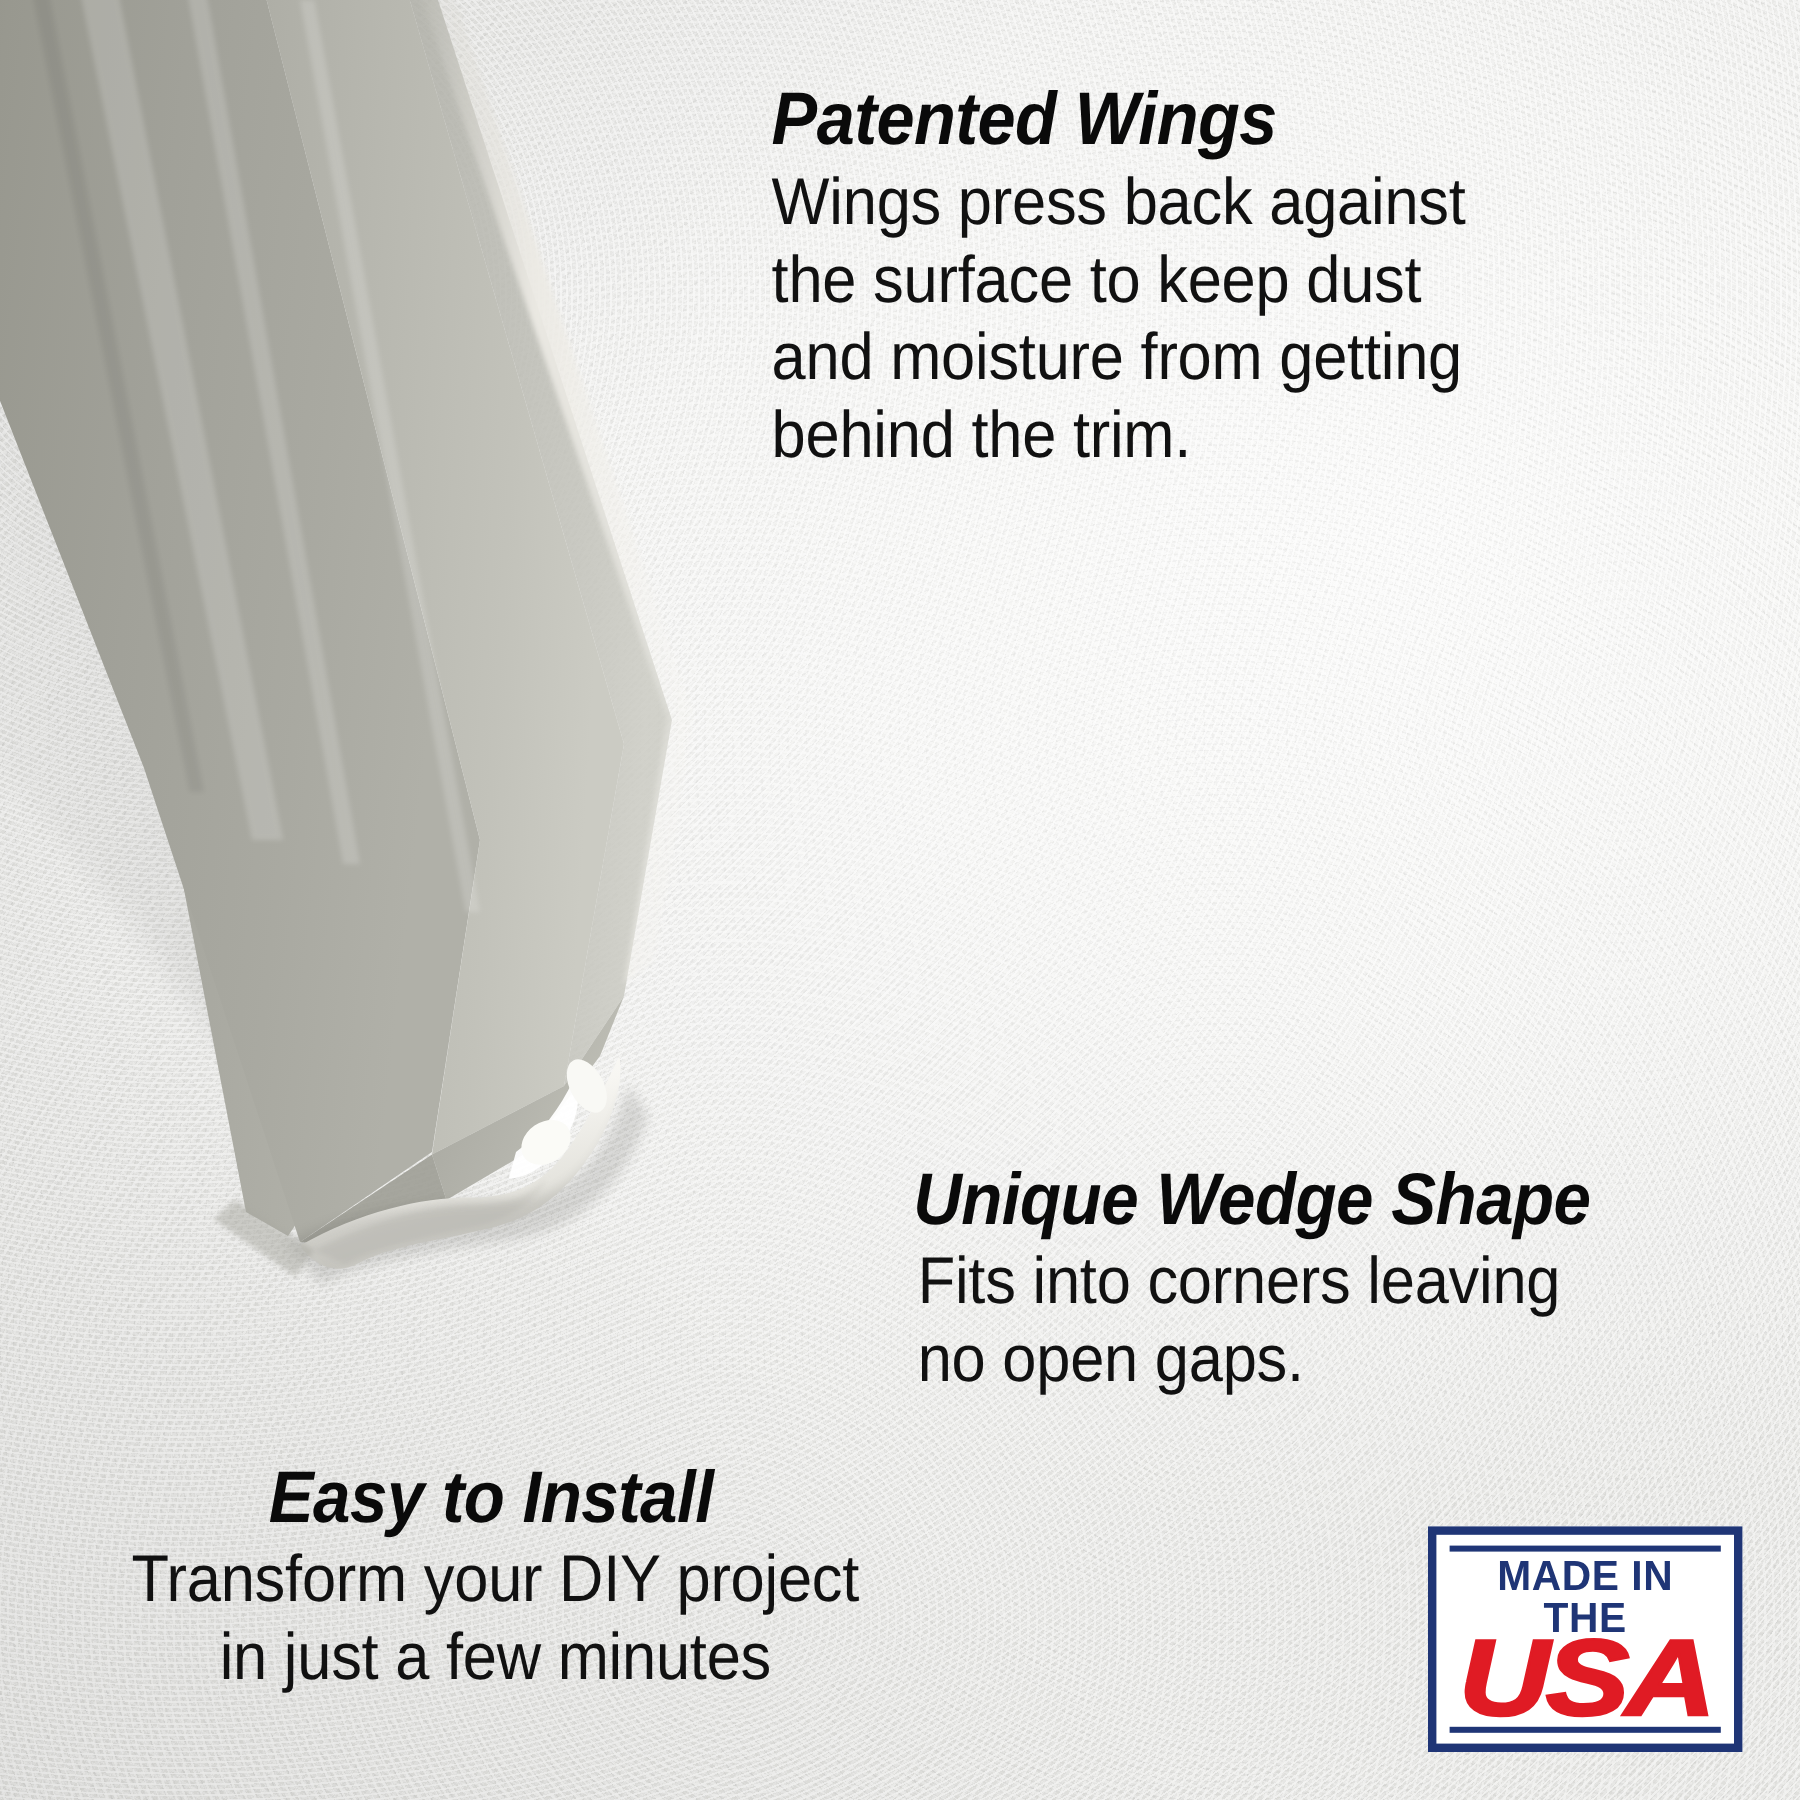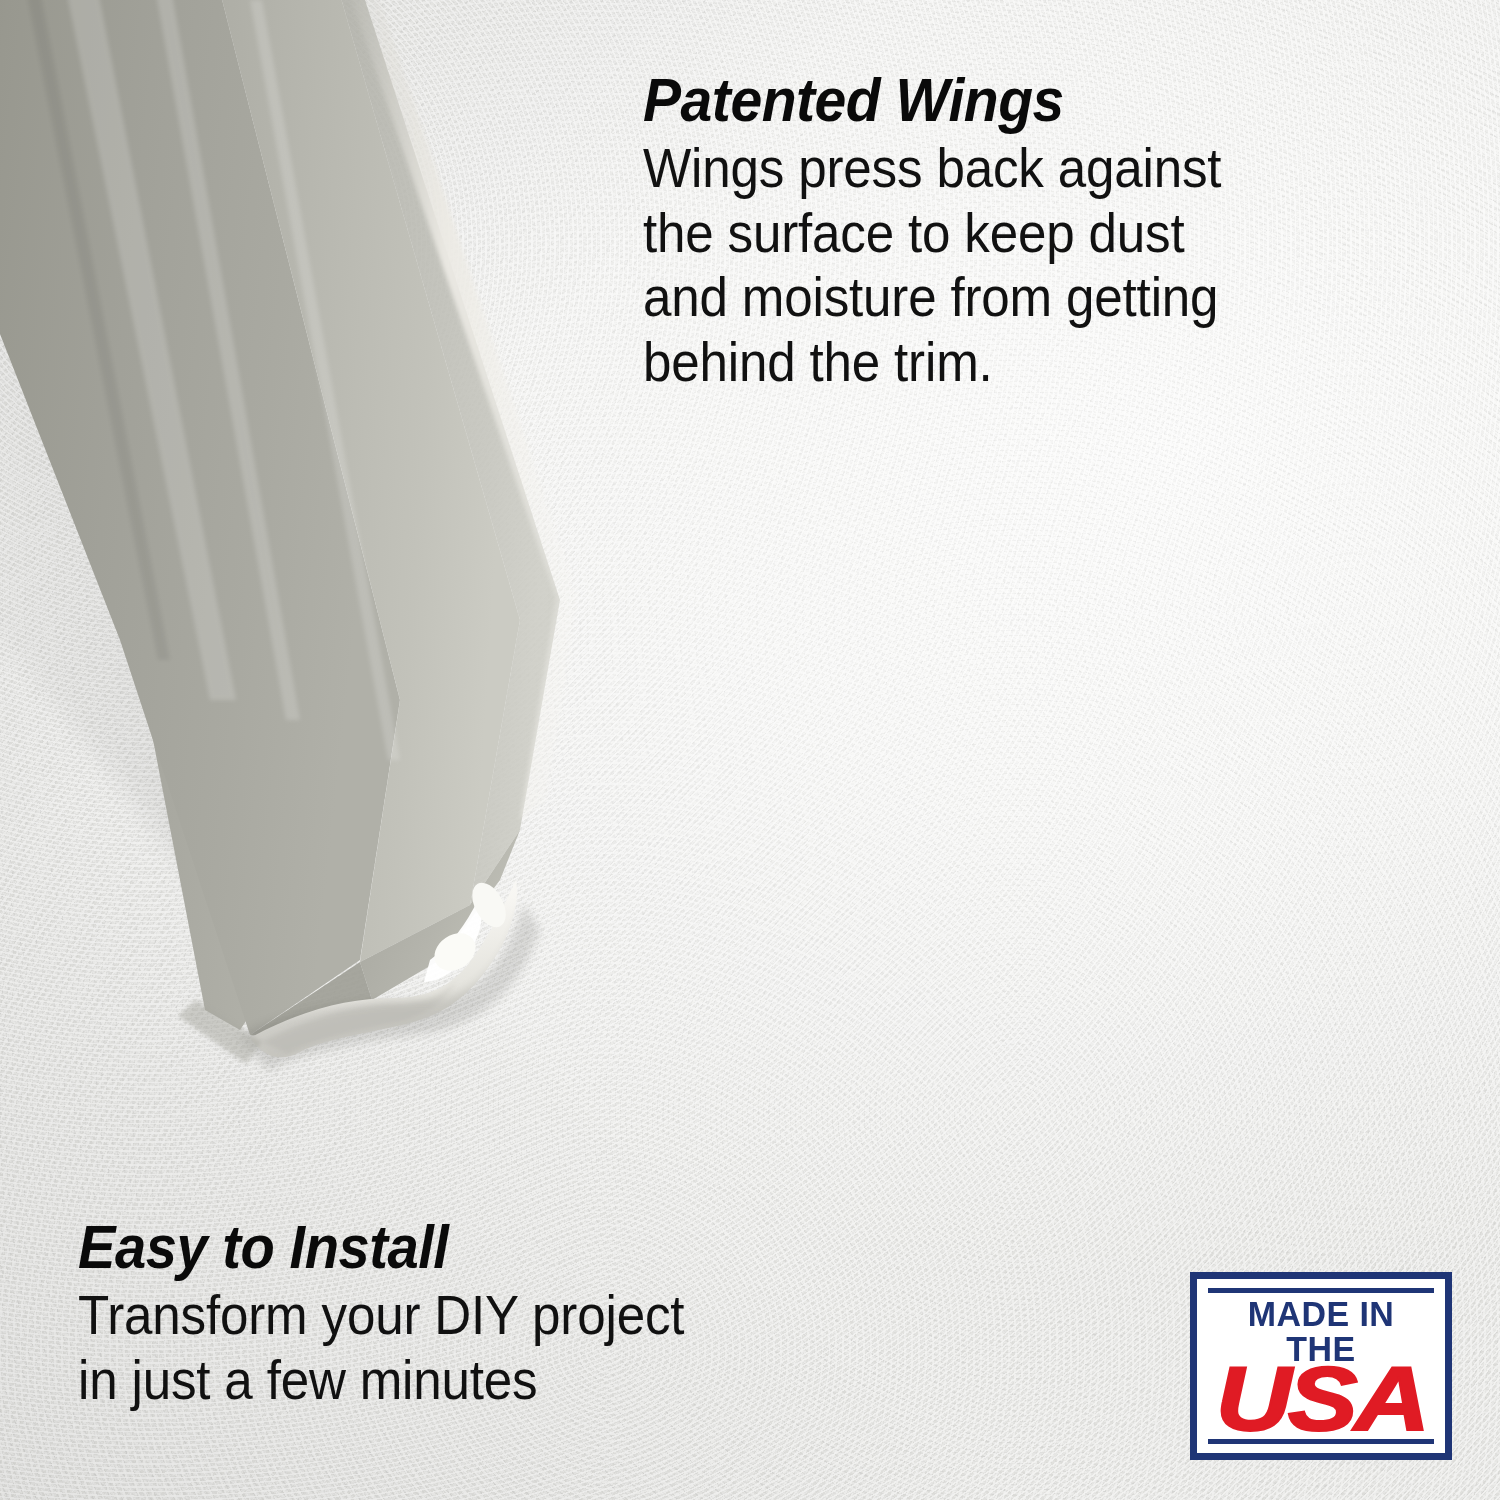--- a/index.html
+++ b/index.html
@@ -86,21 +86,21 @@
   }
   .feature.align-left h2,
   .feature.align-left p { transform-origin: left center; }
   .feature.align-center h2,
   .feature.align-center p { transform-origin: center center; text-align: center; }
 
   
   #feat-wings     { left: 643px;  top: 68px;  width: 720px; }
   #feat-adhesive  { left: 818px;  top: 528px; width: 610px; }
   #feat-wedge     { left: 761px;  top: 968px; width: 720px; }
-  #feat-install   { left: 78px;   top: 1216px; width: 720px; }
+  #feat-install   { left: 78px;   top: 1216px; width: 720px; text-align: center; }
 
   #feat-adhesive h2 { font-size: 61px; }
   #feat-wedge h2    { font-size: 61px; }
   #feat-install h2  { font-size: 61px; }
 
   #feat-wedge p, #feat-install p { }
   #feat-wedge .body-indent { padding-left: 4px; }
 
   
   .usa-badge {
@@ -289,20 +289,25 @@
 
   <div class="feature align-left" id="feat-wings">
     <h2>Patented Wings</h2>
     <p><span>Wings press back against</span><br>
       <span>the surface to keep dust</span><br>
       <span>and moisture from getting</span><br>
       <span>behind the trim.</span></p>
   </div>
 
 
+  <div class="feature align-left" id="feat-wedge">
+    <h2>Unique Wedge Shape</h2>
+    <p class="body-indent"><span>Fits into corners leaving</span><br>
+      <span>no open gaps.</span></p>
+  </div>
 
   <div class="feature align-left" id="feat-install">
     <h2>Easy to Install</h2>
     <p><span>Transform your DIY project</span><br>
       <span>in just a few minutes</span></p>
   </div>
 
   <div class="usa-badge">
     <div class="usa-bar"></div>
     <div class="usa-made">MADE IN THE</div>

